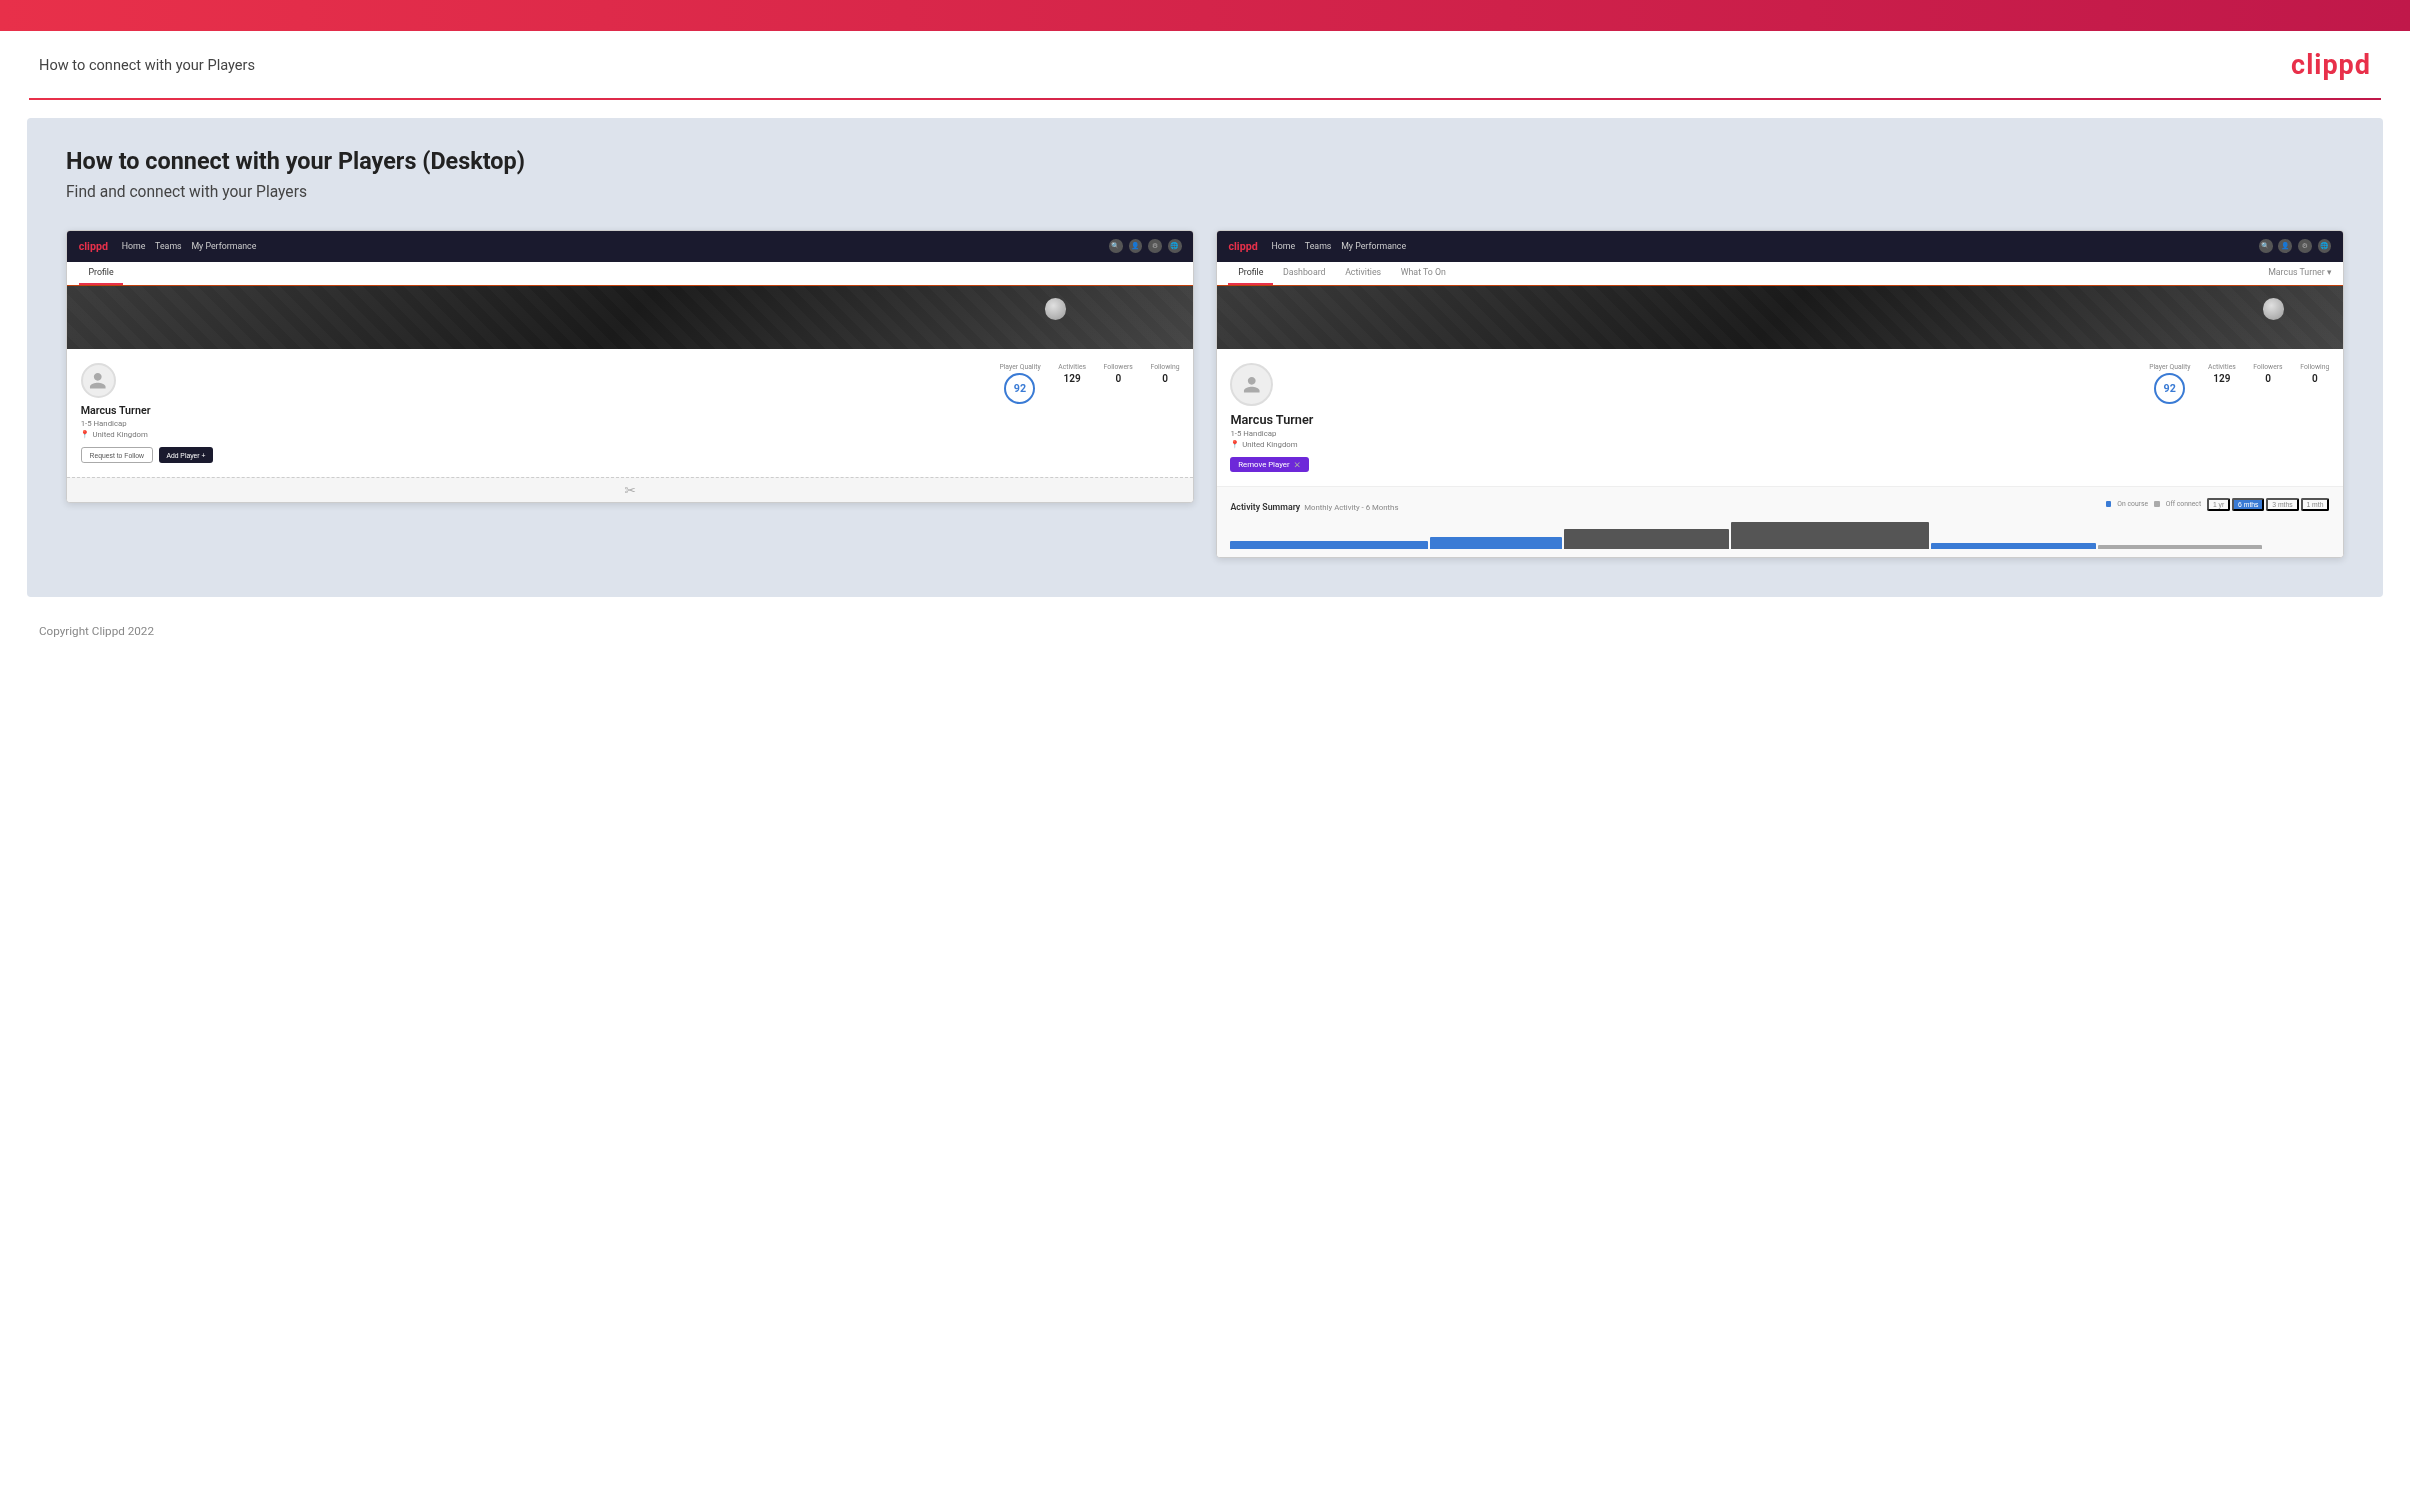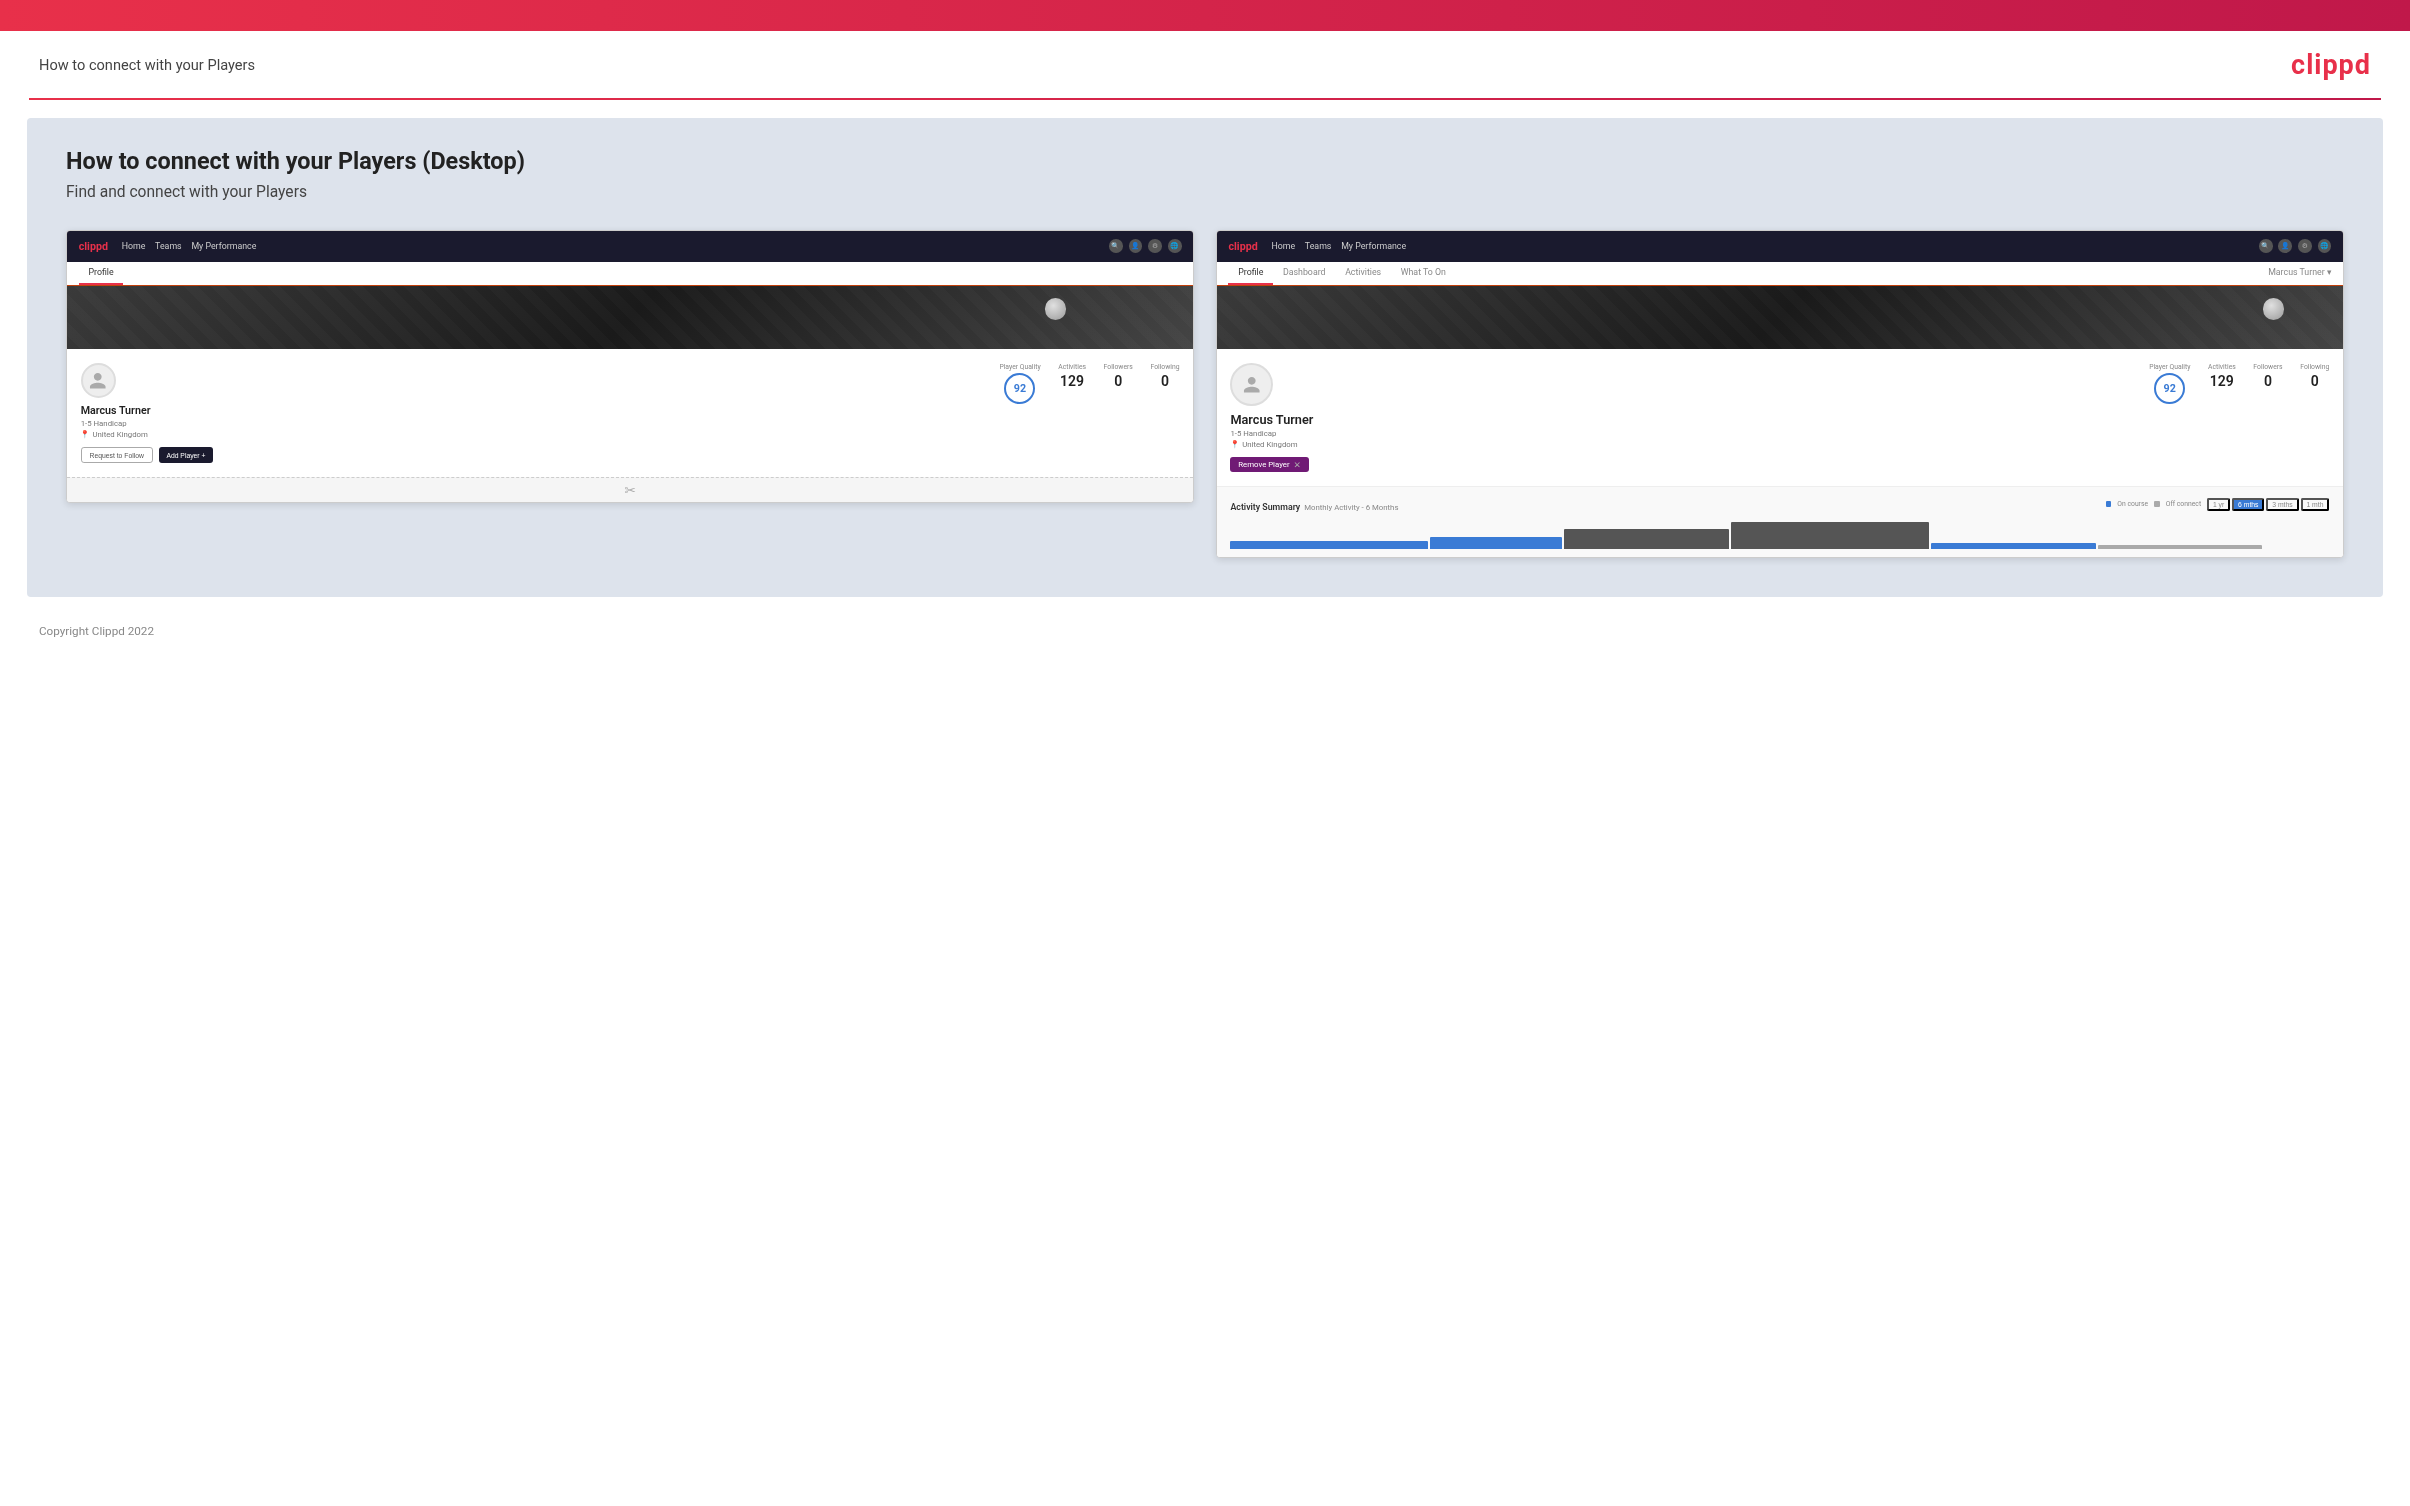--- a/index.html
+++ b/index.html
@@ -219,21 +219,21 @@
     }
     .app-stat {
       text-align: center;
     }
     .app-stat-label {
       font-size: 6.8px;
       color: #888;
       margin-bottom: 2px;
     }
     .app-stat-value {
-      font-size: 14px;
+      font-size: 10px;
       font-weight: 600;
       color: #222;
     }
     .app-quality-circle {
       width: 31px;
       height: 31px;
       border-radius: 50%;
       border: 2.9px solid #3a7bd5;
       display: flex;
       align-items: center;
@@ -268,21 +268,21 @@
       display: flex;
       align-items: center;
       gap: 2px;
     }
 
     
     .app-remove-tag {
       display: inline-flex;
       align-items: center;
       gap: 3.9px;
-      background: #701a75;
+      background: #6d28d9;
       color: #fff;
       font-size: 7.8px;
       padding: 2.9px 7.8px;
       border-radius: 2.9px;
       margin-top: 7.8px;
     }
     .app-remove-x {
       font-size: 8.8px;
       color: #aaa;
     }

